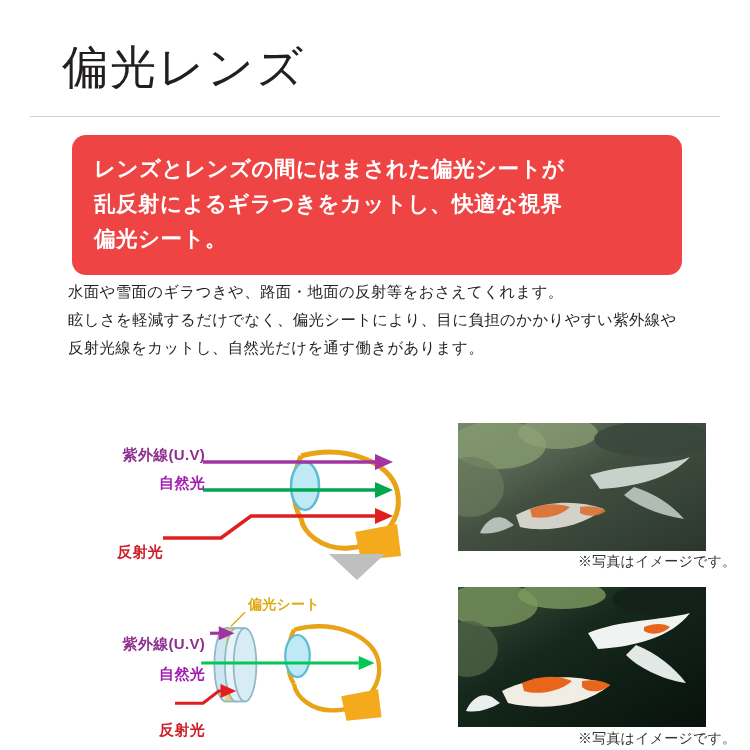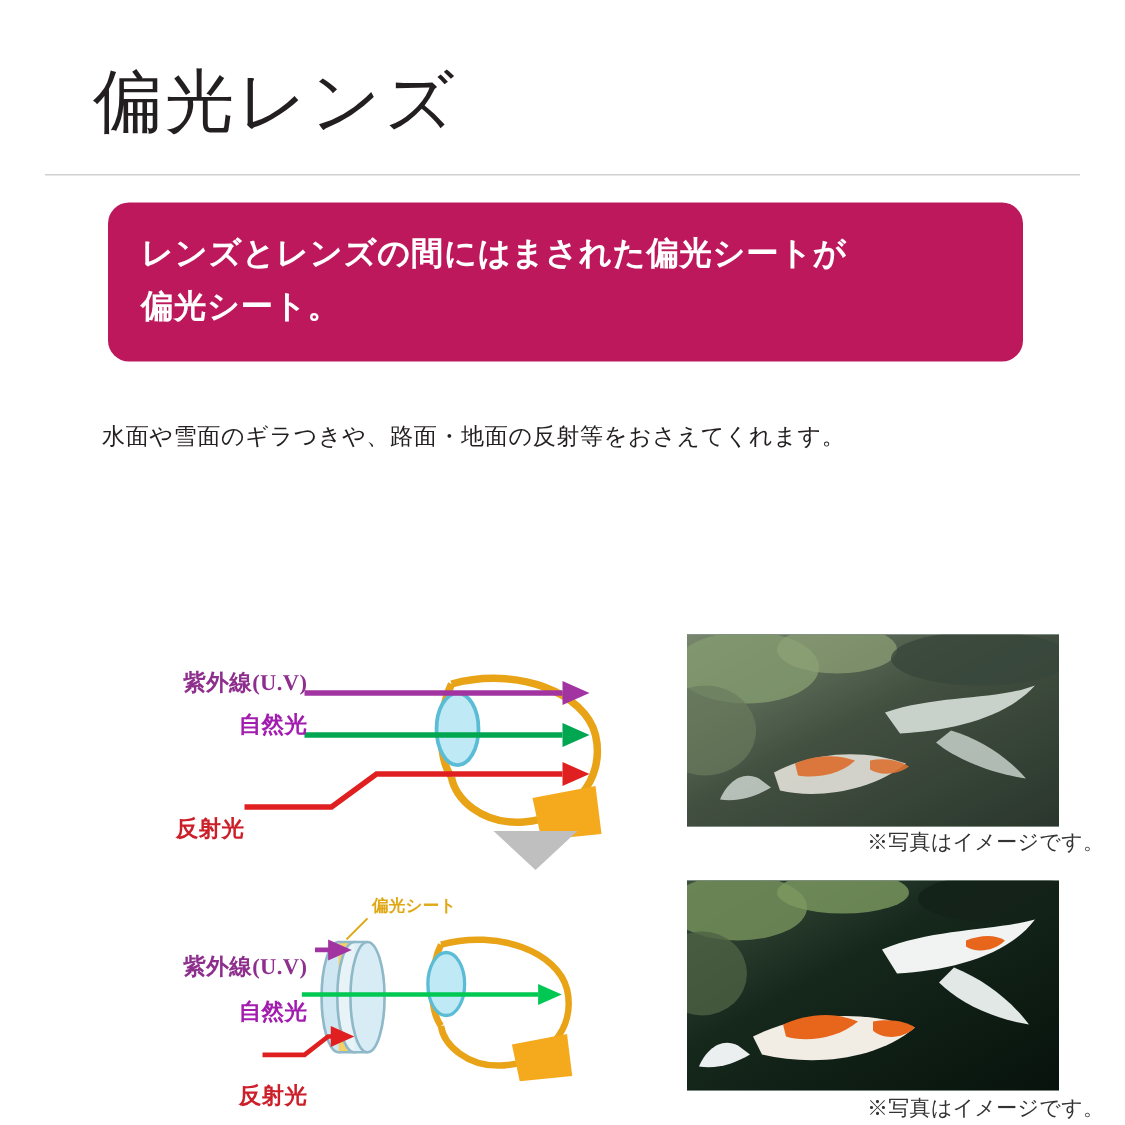--- a/index.html
+++ b/index.html
@@ -41,21 +41,21 @@
     background: #cfcfcf;
   }
 
   
   .callout {
     position: absolute;
     left: 72px;
     top: 135px;
     width: 610px;
     box-sizing: border-box;
-    background: #be185d;
+    background: #ef4444;
     border-radius: 14px;
     padding: 17px 22px 19px 22px;
     color: #ffffff;
     font-size: 21.5px;
     line-height: 1.62;
     letter-spacing: 0.5px;
     font-weight: 700;
   }
   .callout .line { display: block; white-space: nowrap; }
 
@@ -89,21 +89,20 @@
   .diagram.top { left: 45px; top: 13px; }
   .diagram.bottom { left: 45px; top: 178px; }
 
   .ray-labels {
     position: absolute;
     text-align: right;
     font-weight: 700;
     font-size: 15px;
     letter-spacing: 0.3px;
     white-space: nowrap;
-    font-family: Liberation Serif, serif;
   }
   .label-uv { color: #8e2f8e; }
   .label-nat { color: #a21caf; }
   .label-ref { color: #cc1f2a; margin-top: 23px; }
 
   
   .down-arrow {
     position: absolute;
     left: 329px;
     top: 139px;
@@ -130,42 +129,44 @@
     letter-spacing: 0.2px;
     white-space: nowrap;
   }
   .photo-note.top { left: 578px; top: 138px; }
   .photo-note.bottom { left: 578px; top: 315px; }
 
   .sheet-label {
     position: absolute;
     left: 248px;
     top: 181px;
-    font-size: 11px;
+    font-size: 14px;
     color: #e0a815;
     font-weight: 700;
     letter-spacing: 0.2px;
     white-space: nowrap;
   }
 </style>
 </head>
 <body>
 
 <div class="page">
 
   <div class="title">偏光レンズ</div>
   <div class="title-rule"></div>
 
   <div class="callout">
     <span class="line">レンズとレンズの間にはまされた偏光シートが</span>
+    <span class="line">乱反射によるギラつきをカットし、快適な視界</span>
     <span class="line">偏光シート。</span>
   </div>
 
   <div class="body-copy">
     <p>水面や雪面のギラつきや、路面・地面の反射等をおさえてくれます。</p>
+    <p>眩しさを軽減するだけでなく、偏光シートにより、目に負担のかかりやすい紫外線や反射光線をカットし、自然光だけを通す働きがあります。</p>
   </div>
 
   <div class="diagram-area">
 
     <svg class="diagram top" viewBox="0 0 400 140">
 
       <g>
         <path d="M256 28 C300 16 345 34 352 62 C359 92 336 118 304 120 C276 122 258 104 256 90" fill="none" stroke="#e8a317" stroke-width="5"></path>
         <path d="M256 28 C248 44 246 76 256 90" fill="none" stroke="#e8a317" stroke-width="5"></path>
 

